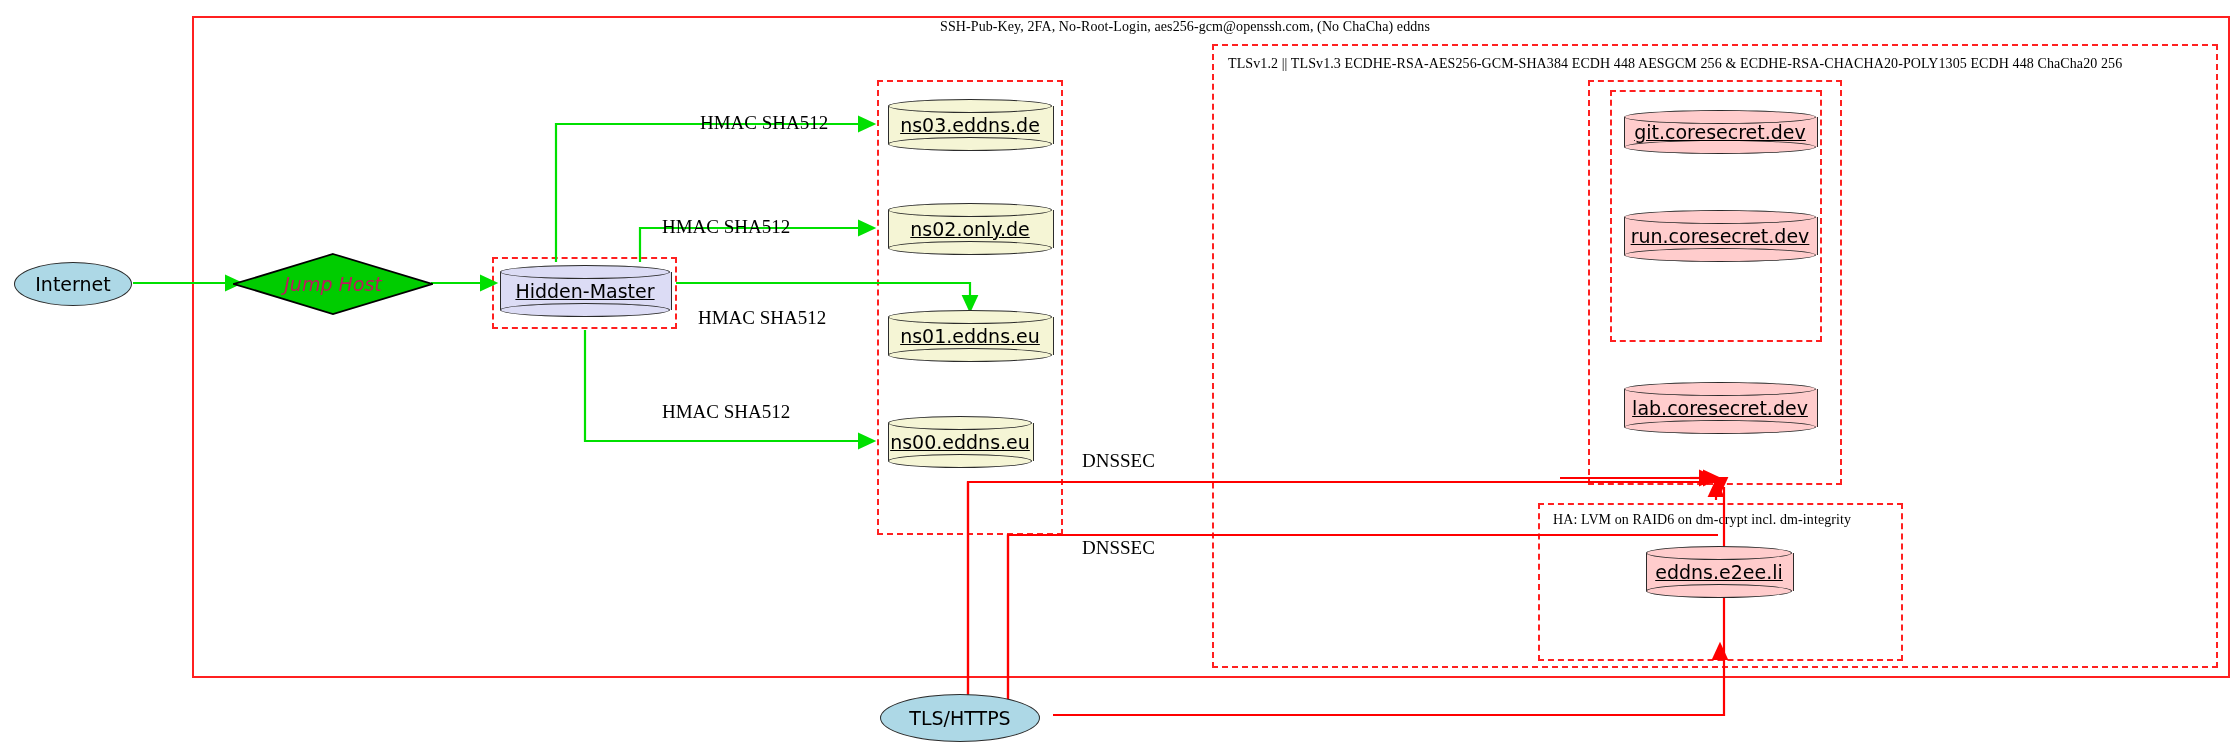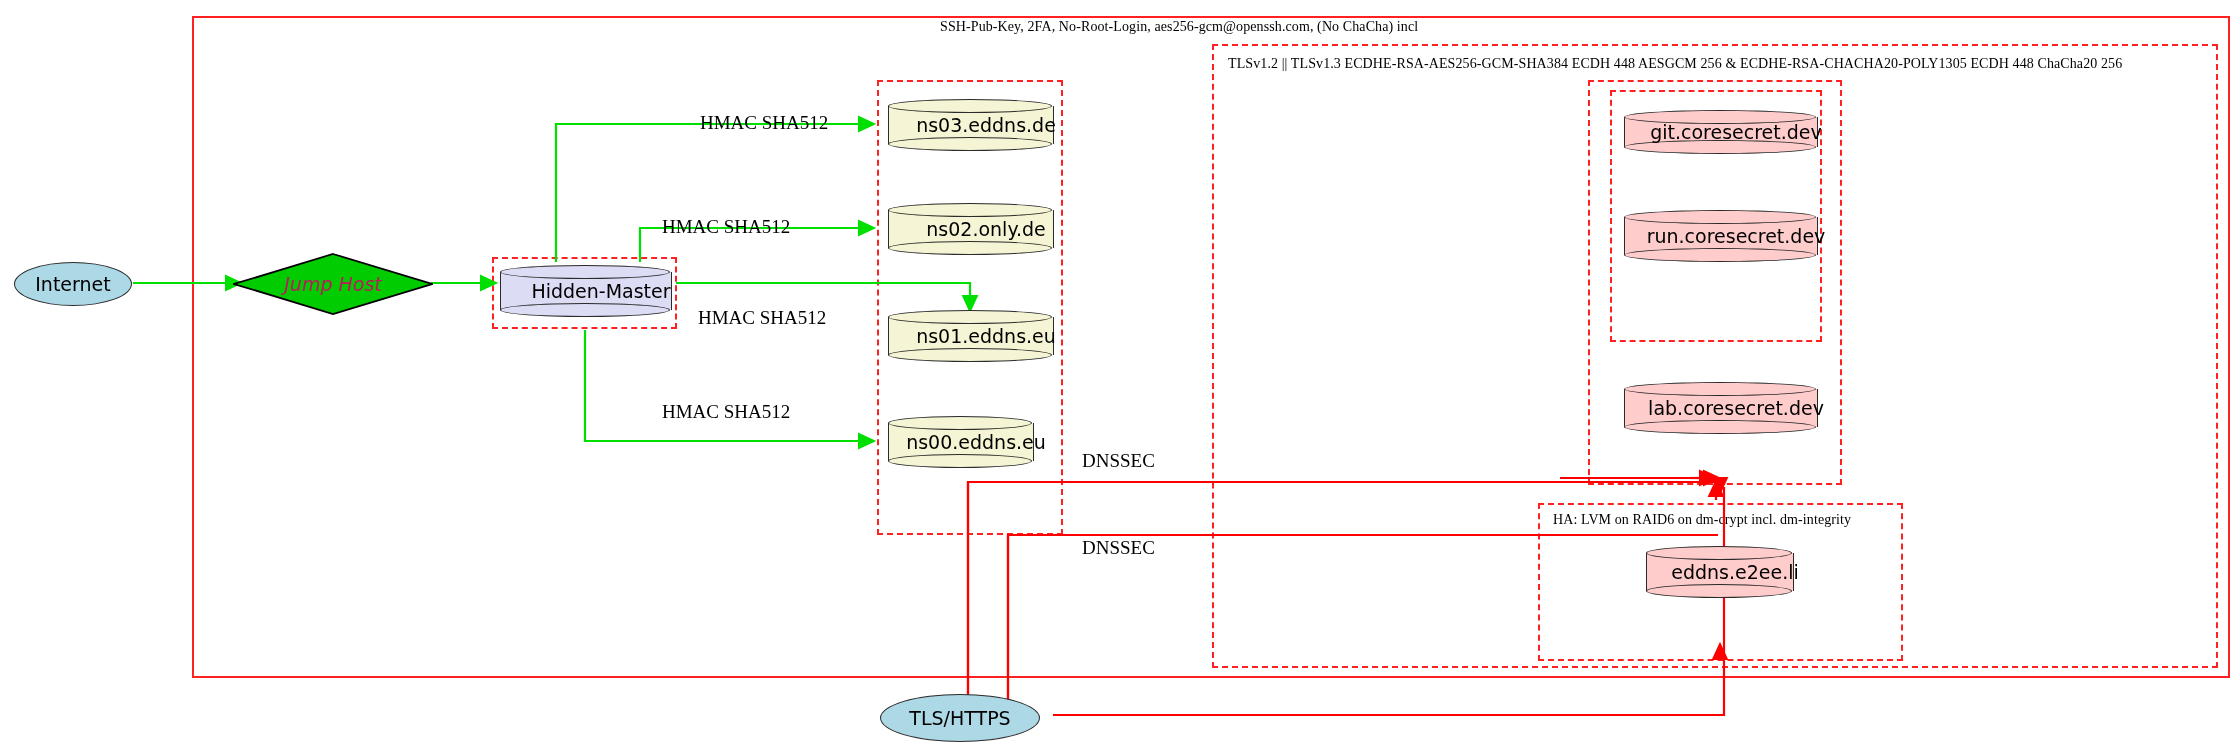--- a/index.html
+++ b/index.html
@@ -17,43 +17,43 @@
              white-space:nowrap;}
 
   
   .cyl{position:absolute;box-sizing:border-box;}
   .cyl .body{position:absolute;left:0;top:7px;width:100%;height:calc(100% - 14px);
              border-left:1.6px solid #2b2b2b;border-right:1.6px solid #2b2b2b;}
   .cyl .top,.cyl .bot{position:absolute;left:0;width:100%;height:14px;border:1.6px solid #2b2b2b;
              border-radius:50%/50%;box-sizing:border-box;}
   .cyl .top{top:0;z-index:3;}
   .cyl .bot{bottom:0;z-index:1;}
-  .cyl .txt{position:absolute;left:16px;top:0;width:100%;height:100%;display:flex;
+  .cyl .txt{position:absolute;left:0;top:0;width:100%;height:100%;display:flex;
             align-items:center;justify-content:center;font-size:19px;color:#000;z-index:4;
-            font-family:"DejaVu Sans",sans-serif;}
+            font-family:"DejaVu Sans",sans-serif;text-decoration:underline;}
 
   
   .ell{position:absolute;border:1.8px solid #2b2b2b;border-radius:50%;
        display:flex;align-items:center;justify-content:center;font-size:19px;color:#000;
        background:#add8e6;font-family:"DejaVu Sans",sans-serif;box-sizing:border-box;}
 
   
   .dia{position:absolute;display:flex;align-items:center;justify-content:center;}
   .dia .lbl{position:relative;z-index:2;font-size:19px;color:#be185d;
             font-family:"DejaVu Sans",sans-serif;font-style:italic;}
   .dia svg{position:absolute;left:0;top:0;}
 </style>
 </head>
 <body>
 
 <div id="stage">
 
   <div class="cluster solid" style="left:192px;top:16px;width:2038px;height:662px;"></div>
 
-  <div class="clabel" style="left:940px;top:19px;">SSH-Pub-Key, 2FA, No-Root-Login, aes256-gcm@openssh.com, (No ChaCha) incl</div>
+  <div class="clabel" style="left:940px;top:19px;">SSH-Pub-Key, 2FA, No-Root-Login, aes256-gcm@openssh.com, (No ChaCha) eddns</div>
 
   <div class="cluster" style="left:1212px;top:44px;width:1006px;height:624px;"></div>
 
   <div class="clabel" style="left:1228px;top:56px;">TLSv1.2 || TLSv1.3 ECDHE-RSA-AES256-GCM-SHA384 ECDH 448 AESGCM 256 &amp; ECDHE-RSA-CHACHA20-POLY1305 ECDH 448 ChaCha20 256</div>
 
   <div class="cluster" style="left:492px;top:257px;width:185px;height:72px;"></div>
 
   <div class="cluster" style="left:877px;top:80px;width:186px;height:455px;"></div>
 
   <div class="cluster" style="left:1588px;top:80px;width:254px;height:405px;"></div>

